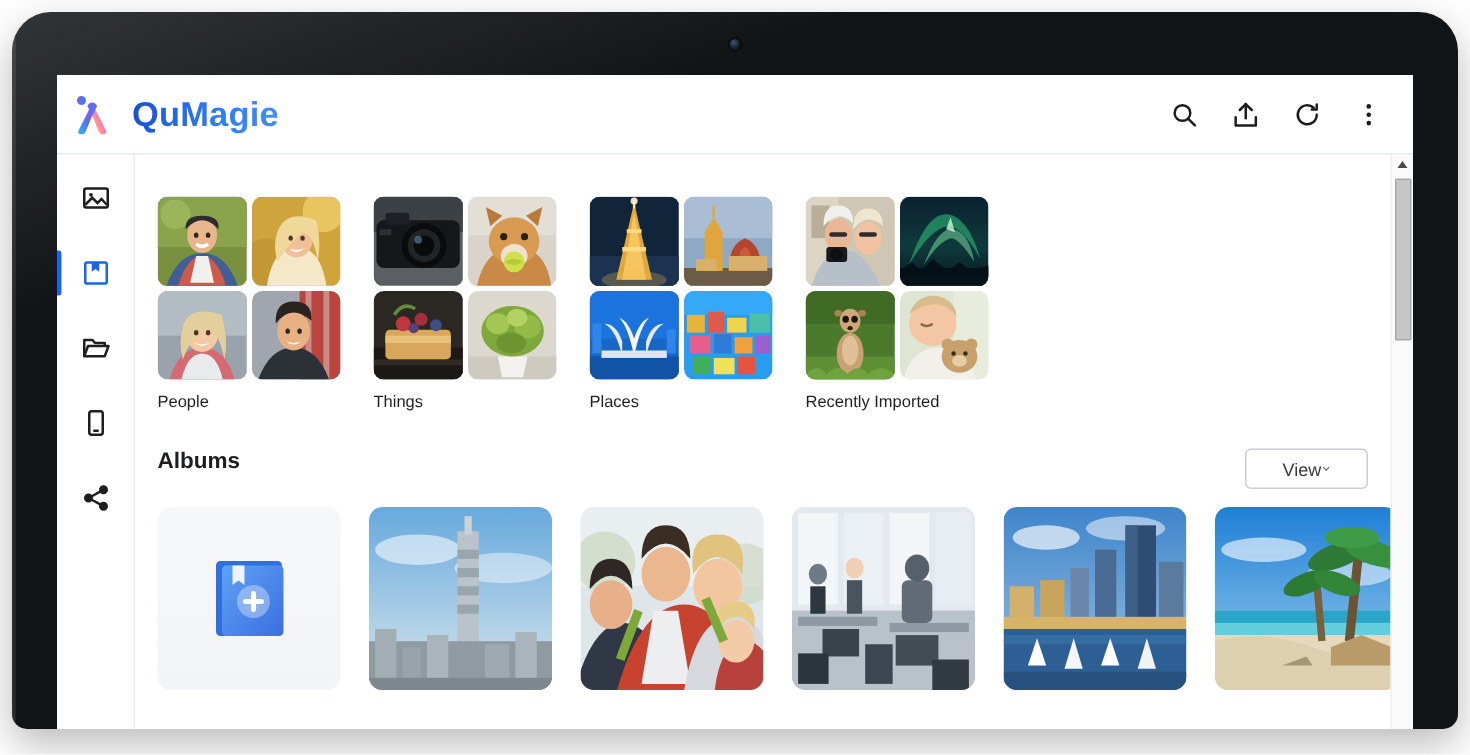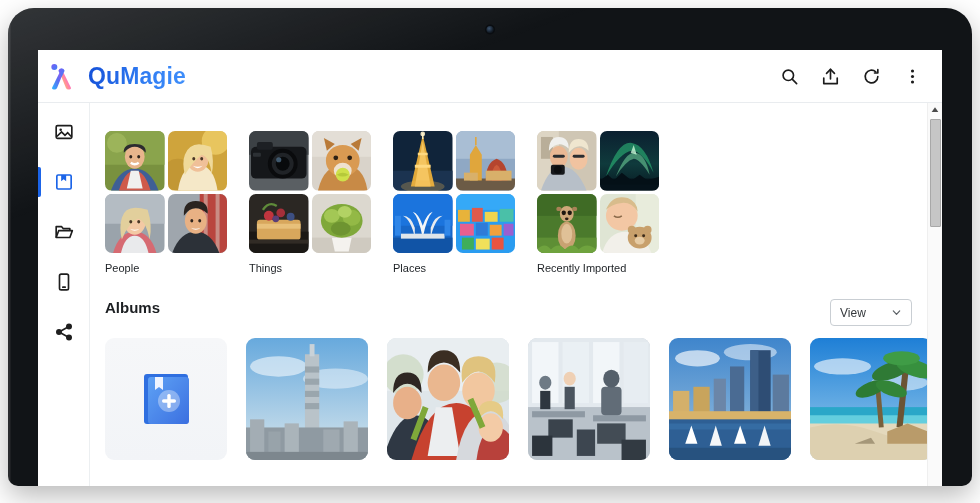--- a/index.html
+++ b/index.html
@@ -108,21 +108,21 @@
   .ai-label { margin-top: 9px; font-size: 11px; color: #1d2125; }
 
   .albums-head {
     display: flex; align-items: flex-start; justify-content: space-between;
     margin-top: 25px; padding-right: 30px;
   }
   .view-select {
     width: 82px; height: 27px;
     border: 1px solid #c9ced3; border-radius: 4px; background: #fff;
     display: flex; align-items: center; justify-content: space-between;
-    padding: 0 9px; font-size: 12px; color: #35393d; cursor: pointer;
+    padding: 0 24px; font-size: 12px; color: #35393d; cursor: pointer;
   }
   .view-select svg { width: 11px; height: 11px; color: #5b6065; }
 
   .albums-row { display: flex; gap: 19px; margin-top: 12px; }
   .album-card { width: 122px; cursor: pointer; }
   .album-thumb {
     width: 122px; height: 122px; border-radius: 9px; overflow: hidden;
     position: relative; background: #f3f4f6;
   }
 

